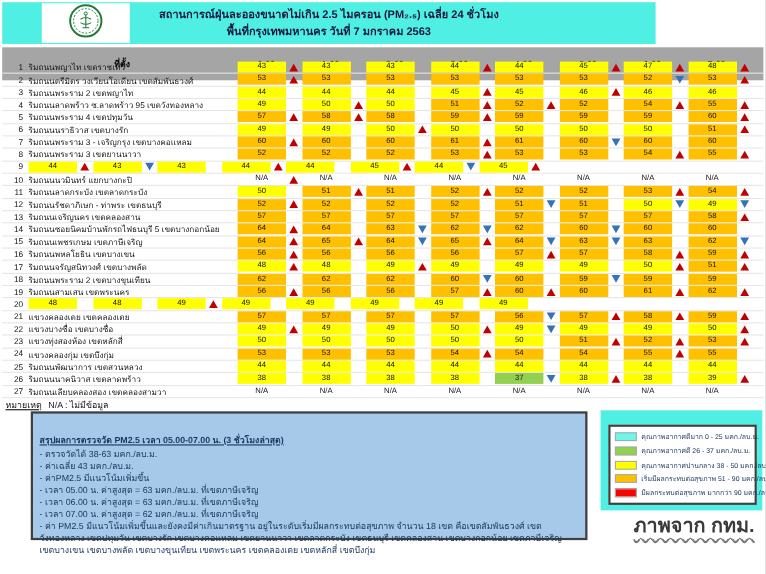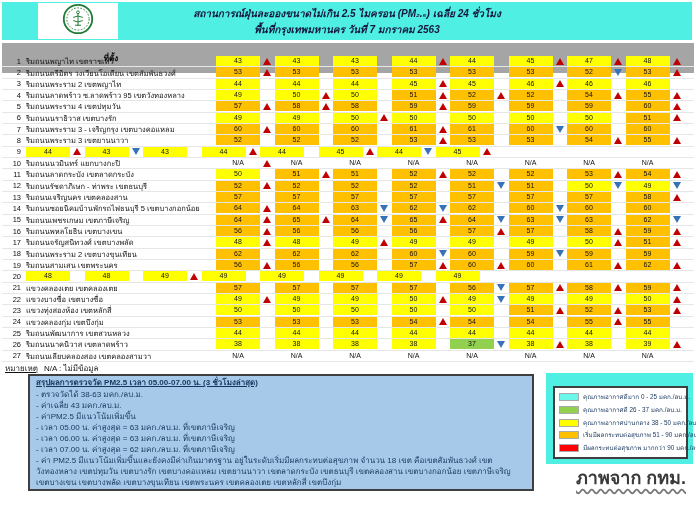--- a/index.html
+++ b/index.html
@@ -2,21 +2,21 @@
 <html><head>
 <meta charset="utf-8">
 <style>
   * { margin:0; padding:0; box-sizing:border-box; }
   body { background:#888; }
   .page { position:relative; width:696px; height:522px; background:#ffffff;
           font-family:"Liberation Sans","DejaVu Sans",sans-serif; overflow:hidden;
           margin:0 auto; }
 
   
-  .header { position:absolute; left:2px; top:2px; width:690px; height:38px; background:#4FEFE3;font-style:italic; }
+  .header { position:absolute; left:2px; top:2px; width:594px; height:38px; background:#4FEFE3; }
   .logo-box { position:absolute; left:36px; top:1px; width:80px; height:36px; background:#fff;
               display:flex; align-items:center; justify-content:center; }
   .titles { position:absolute; left:0; top:4px; width:100%; text-align:center;
             color:#16163f; font-weight:bold; font-size:10px; line-height:1.55; }
 
   
   .thead { position:absolute; left:2px; top:43px; width:692px; height:30px; background:#A5A5A5;
            display:flex; align-items:center; font-size:8px; font-weight:bold; color:#000; }
   .thead .loc { width:218px; text-align:center; flex:none; }
   .thead .tcol { width:58.5px; flex:none;text-decoration:underline; }
@@ -38,21 +38,21 @@
               border-bottom:7px solid #C00000; }
   .tri-down { width:0; height:0; border-left:4px solid transparent; border-right:4px solid transparent;
               border-top:7px solid #3672B9; }
 
   
   .note { position:absolute; left:5px; top:362px; font-size:8px; color:#111; }
   .note .nlabel { text-decoration:underline; margin-right:6px; }
 
   
   .summary { position:absolute; left:28px; top:374px; width:506px; height:117px;
-             background:#A6C9E9; border:2px solid #3f3f3f; padding:1px 6px;
+             background:#A6C9E9; border:2px solid #3f3f3f; padding:19px 6px;
              font-size:8px; color:#17365D; line-height:1.38; }
   .summary .shead { font-weight:bold; text-decoration:underline; margin-bottom:1px; }
 
   
   .legend-panel { position:absolute; left:546px; top:373px; width:147px; height:91px; background:#4FEFE3; }
   .legend-box { position:absolute; left:7px; top:13px; width:135px; height:73px; background:#fff;
                 border:2px solid #3f3f3f; padding:3px 4px; display:flex; flex-direction:column;
                 justify-content:space-between; }
   .legend-row { display:flex; align-items:center; height:12px; }
   .swatch { width:20px; height:8px; margin-right:4px; border:1px solid #aaa; flex:none; }

